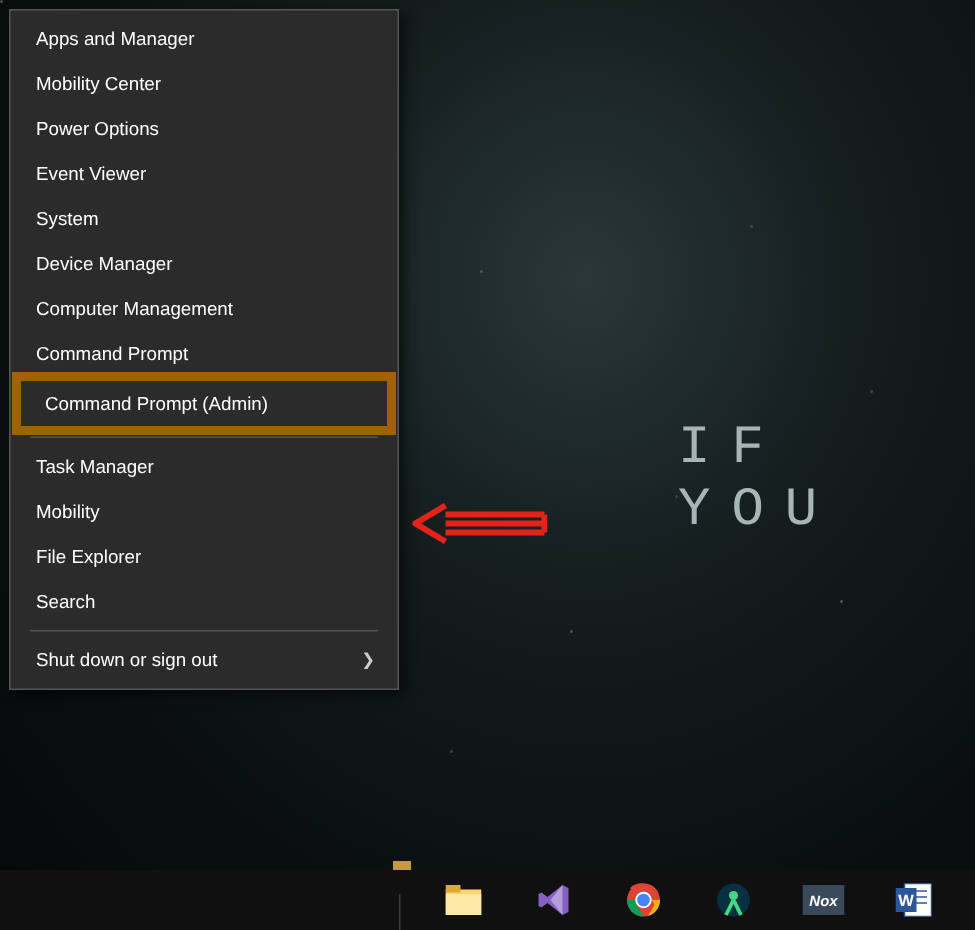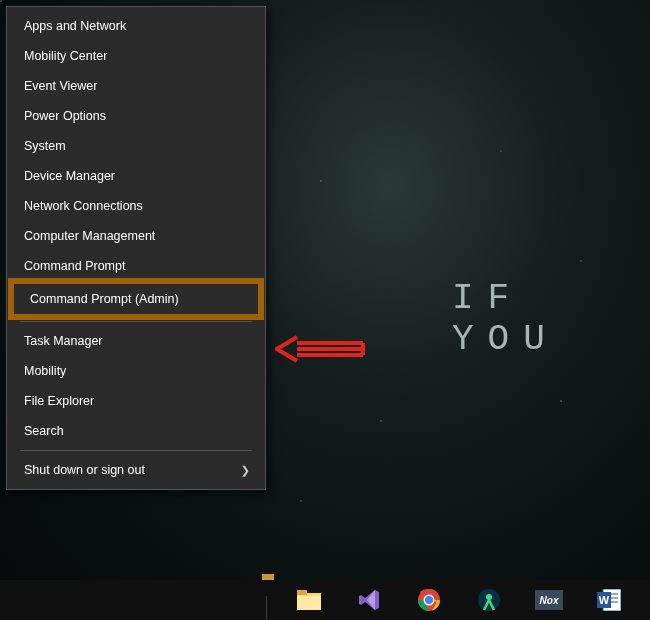--- a/index.html
+++ b/index.html
@@ -116,27 +116,26 @@
   </style>
 </head>
 <body>
 
 <div class="desktop-bg">
   <div class="particles"></div>
   <div class="wallpaper-text">IF  YOU</div>
 </div>
 
 <div class="context-menu">
-  <div class="menu-item">Apps and Network</div>
+  <div class="menu-item">Apps and Manager</div>
   <div class="menu-item">Mobility Center</div>
+  <div class="menu-item">Power Options</div>
   <div class="menu-item">Event Viewer</div>
-  <div class="menu-item">Power Options</div>
   <div class="menu-item">System</div>
   <div class="menu-item">Device Manager</div>
-  <div class="menu-item">Network Connections</div>
   <div class="menu-item">Computer Management</div>
   <div class="menu-item">Command Prompt</div>
   <div class="menu-item highlighted-frame">Command Prompt (Admin)</div>
   <div class="menu-divider"></div>
   <div class="menu-item">Task Manager</div>
   <div class="menu-item">Mobility</div>
   <div class="menu-item">File Explorer</div>
   <div class="menu-item">Search</div>
   <div class="menu-divider"></div>
   <div class="menu-item">

